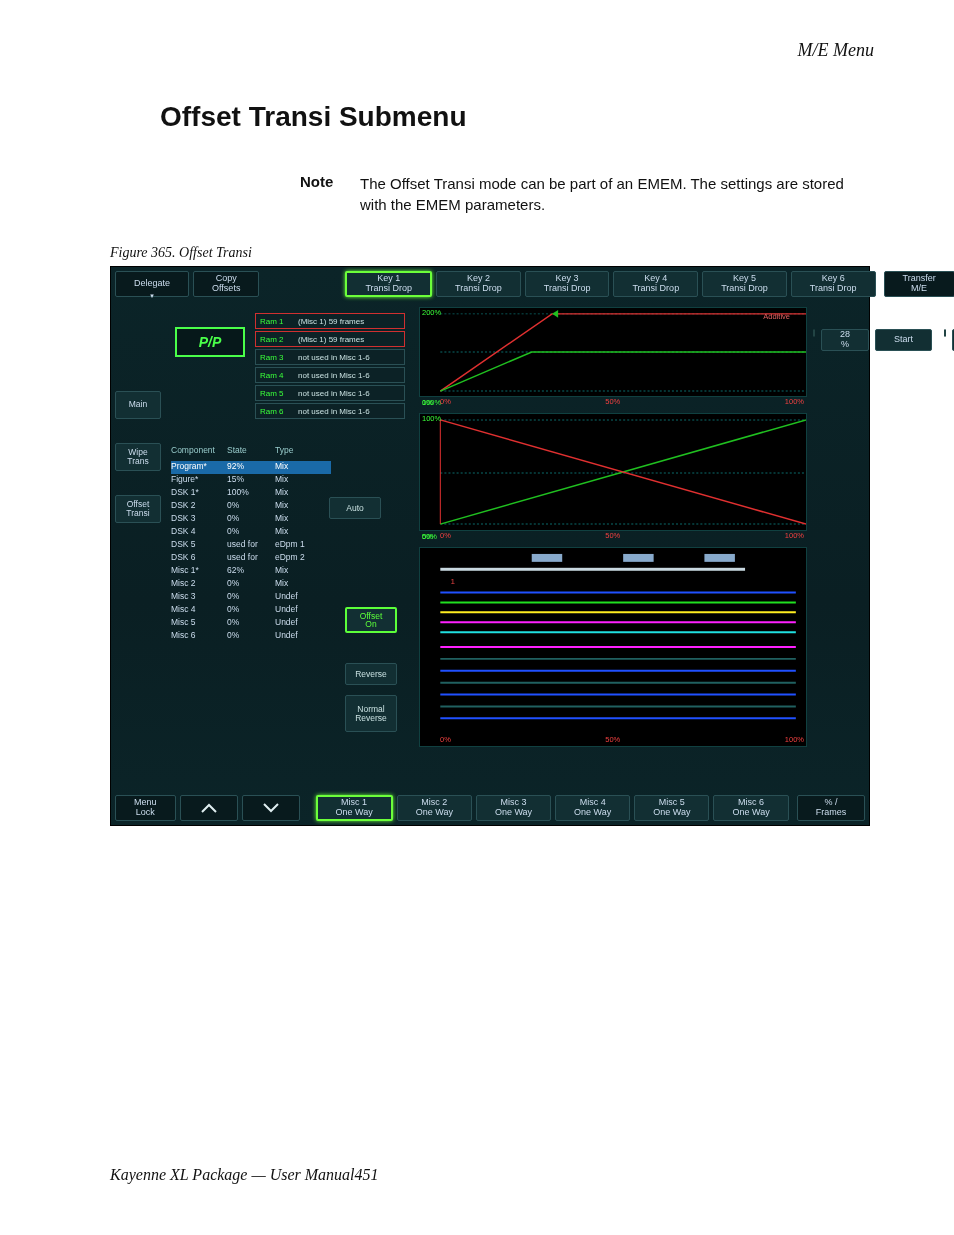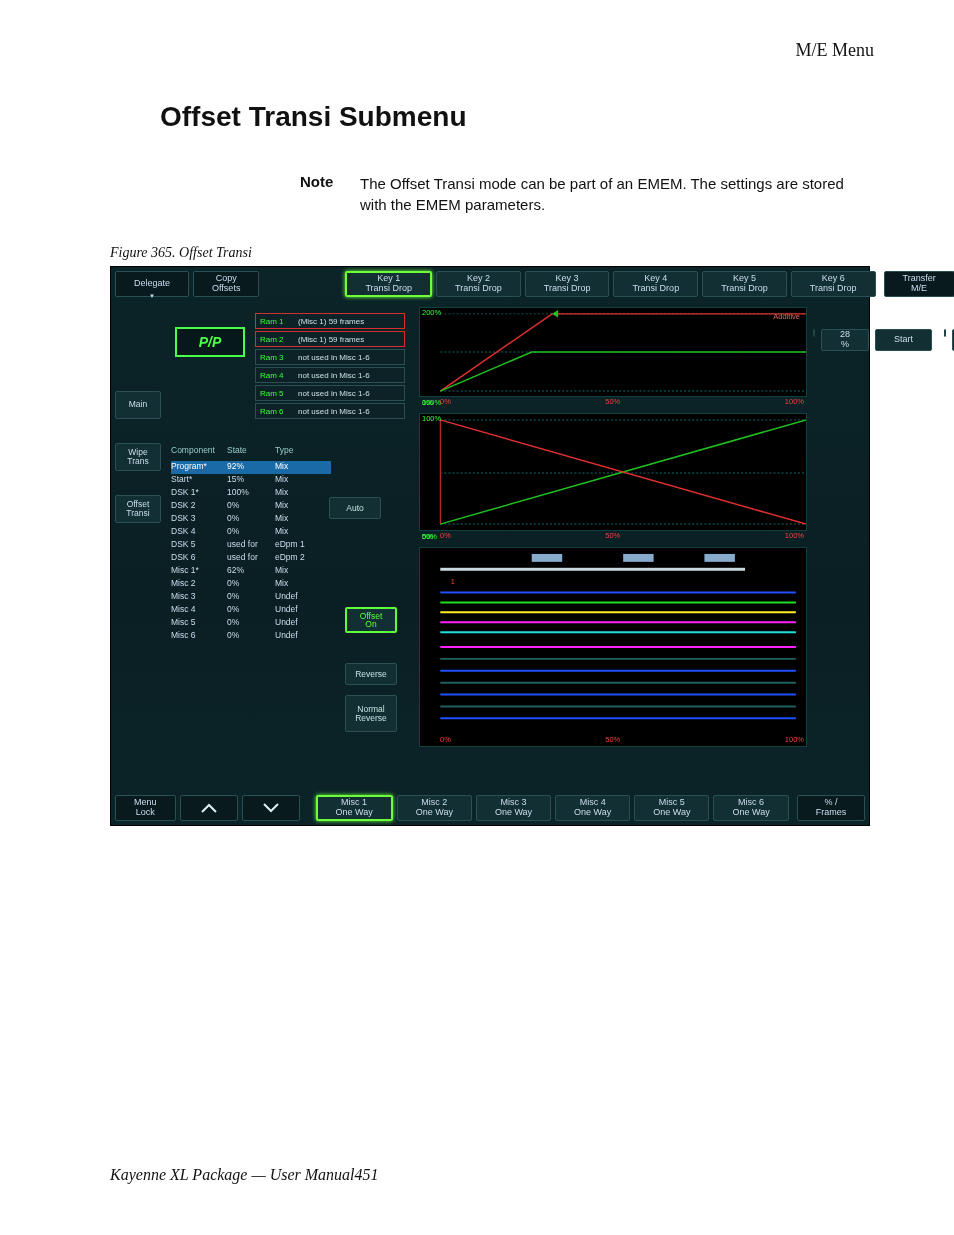--- a/index.html
+++ b/index.html
@@ -1,17 +1,17 @@
 <!DOCTYPE html>
 <html><head>
 <meta charset="utf-8">
 <style>
   * { box-sizing: border-box; margin: 0; padding: 0; }
   body { background: #fff; font-family: Georgia, 'Times New Roman', serif; width: 954px; margin: 0 auto; padding: 40px 80px 40px 110px; color: #111; }
-  .header-right { text-align: right; font-size: 18px; margin-bottom: 40px; }
+  .header-right { text-align: right; font-style: italic; font-size: 18px; margin-bottom: 40px; }
   h1 { font-family: Arial, Helvetica, sans-serif; font-weight: bold; font-size: 28px; margin: 10px 0 40px 50px; }
   .note-row { display: flex; margin: 20px 0 30px 190px; font-size: 15px; font-family: Arial, Helvetica, sans-serif; }
   .note-label { font-weight: bold; width: 60px; flex-shrink: 0; }
   .note-text { line-height: 1.4; }
   .figcap { font-style: italic; font-size: 14px; margin: 10px 0 5px 0; }
   .screenshot { width: 760px; height: 560px; background: linear-gradient(180deg,#0b2428,#0a1f23 60%,#0b2428); border: 1px solid #000; position: relative; font-family: Arial, sans-serif; color: #c8e0e0; font-size: 9px; }
   .top-row, .bot-row { display: flex; position: absolute; left: 0; right: 0; height: 34px; gap: 4px; padding: 4px; }
   .top-row { top: 0; }
   .bot-row { bottom: 0; }
   .btn { background: #122f33; border: 1px solid #2a5055; color: #cde; display: flex; align-items: center; justify-content: center; text-align: center; line-height: 1.1; border-radius: 2px; padding: 1px 18px; flex: 1; }
@@ -146,21 +146,21 @@
           <div class="c1">Component</div>
           <div class="c2">State</div>
           <div class="c3">Type</div>
         </div>
       <div class="row sel">
           <div class="c1">Program*</div>
           <div class="c2">92%</div>
           <div class="c3">Mix</div>
         </div>
       <div class="row">
-          <div class="c1">Start*</div>
+          <div class="c1">Figure*</div>
           <div class="c2">15%</div>
           <div class="c3">Mix</div>
         </div>
       <div class="row">
           <div class="c1">DSK 1*</div>
           <div class="c2">100%</div>
           <div class="c3">Mix</div>
         </div>
       <div class="row">
           <div class="c1">DSK 2</div>
@@ -220,21 +220,21 @@
     </div>
 
     <div class="ctrlbtn" style="left:162px;top:190px">Auto</div>
     <div class="ctrlbtn on" style="left:178px;top:300px;white-space:pre;height:26px">Offset
 On</div>
     <div class="ctrlbtn" style="left:178px;top:356px">Reverse</div>
     <div class="ctrlbtn" style="left:178px;top:388px;white-space:pre;height:37px">Normal
 Reverse</div>
 
     <div class="graph" style="left:252px;top:0;right:0;height:90px">
-      <div class="lab" style="right:6px;top:4px;color:#e06060">Additive</div>
+      <div class="lab" style="right:16px;top:4px;color:#e06060">Additive</div>
       <svg width="100%" height="100%" viewBox="0 0 380 90" preserveAspectRatio="none">
         <line x1="20" y1="85" x2="380" y2="85" stroke="#0a6a6a" stroke-dasharray="2 2"></line>
         <line x1="20" y1="45" x2="380" y2="45" stroke="#0a6a6a" stroke-dasharray="2 2"></line>
         <line x1="20" y1="6" x2="380" y2="6" stroke="#0a6a6a" stroke-dasharray="2 2"></line>
         <polyline points="20,85 130,6 380,6" fill="none" stroke="#e03030" stroke-width="1.5"></polyline>
         <polyline points="20,85 110,45 380,45" fill="none" stroke="#20c020" stroke-width="1.5"></polyline>
         <polygon points="130,6 136,2 136,10" fill="#20c020"></polygon>
       </svg>
       <div class="lab" style="left:2px;top:0">200%</div>
       <div class="lab" style="left:2px;top:40">100%</div>

